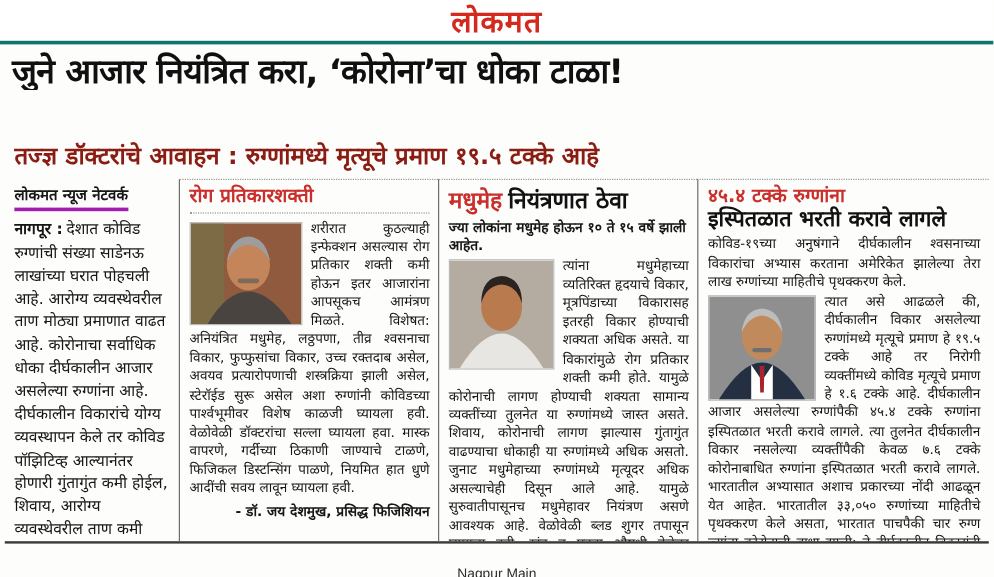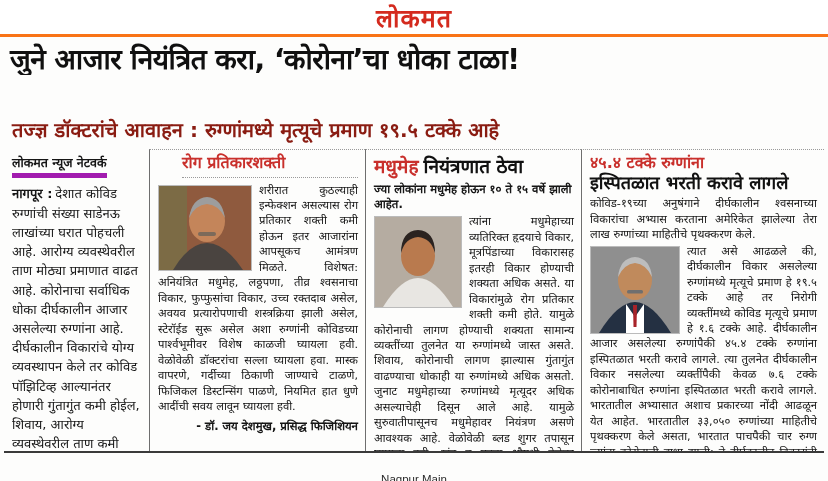--- a/index.html
+++ b/index.html
@@ -1,43 +1,43 @@
 <!DOCTYPE html>
 <html><head>
 <meta charset="utf-8">
 <style>
   html,body{margin:0;padding:0;}
   body{
     width:828px;height:481px;overflow:hidden;background:#fdfdfc;
     font-family:"DejaVu Sans",sans-serif;color:#161616;
   }
   .masthead{height:34px;display:flex;align-items:flex-start;justify-content:center;
-    border-bottom:3px solid #f97316;background:#fff;}
+    border-bottom:3px solid #0f766e;background:#fff;}
   .logo{font-size:25px;font-weight:800;color:#d42a1e;letter-spacing:1px;}
   .headline{font-size:28px;font-weight:700;color:#101010;line-height:1.12;
     padding:7px 10px 0 10px;white-space:nowrap;overflow:hidden;letter-spacing:-0.5px;}
   .subheadline{font-size:20px;font-weight:700;color:#8a1c12;
     padding:5px 10px 4px 12px;white-space:nowrap;overflow:hidden;margin-top:36px;}
   .article{display:grid;grid-template-columns:145px 216px 216px 1fr;
     margin:2px 4px 0 4px;height:302px;border-bottom:2px solid #3a3a3a;}
   .col{padding:3px 7px 0 8px;overflow:hidden;}
   .col + .col{border-left:1px solid #6e6e6e;}
   .section{border-top:1px dotted #9a9a9a;}
   
   .byline{font-weight:700;font-size:12.5px;display:inline-block;
-    border-bottom:5px solid #a21caf;padding-bottom:2px;margin-bottom:6px;}
+    border-bottom:3px solid #a21caf;padding-bottom:2px;margin-bottom:6px;}
   .lead-body{font-size:13px;line-height:1.48;text-align:left;margin:0;}
   .dateline{font-weight:700;margin-right:3px;}
   
   .t-red{color:#c9302c;font-weight:700;font-size:16px;line-height:1.2;}
   .t-black{color:#111;font-weight:700;font-size:18px;line-height:1.15;}
   .t-red-inline{color:#c9302c;font-weight:700;font-size:19px;margin-right:5px;}
   .t-black-inline{color:#111;font-weight:700;font-size:19px;}
   .sec-head{margin-bottom:3px;}
-  .sec-head.ruled{border-bottom:1px dotted #9a9a9a;padding-bottom:4px;margin-bottom:5px;margin-left:24px;}
+  .sec-head.ruled{border-bottom:1px dotted #9a9a9a;padding-bottom:4px;margin-bottom:5px;}
   .intro{font-weight:700;font-size:11.5px;margin:1px 0 2px 0;line-height:1.3;}
   .flow p{font-size:11.3px;line-height:1.37;text-align:justify;margin:0;color:#161616;}
   .flow p.before{margin-bottom:1px;}
   .photo{float:left;margin:2px 7px 2px 0;padding:0;border:1px solid #bbb;line-height:0;}
   .sig{font-weight:700;font-size:11.5px;text-align:right;margin-top:3px;}
   
   .footer{text-align:center;font-family:"Liberation Sans",sans-serif;
     font-size:11.5px;color:#2b2b2b;padding-top:19px;line-height:1.3;}
   .footer .gap{display:inline-block;width:22px;}
 </style>

